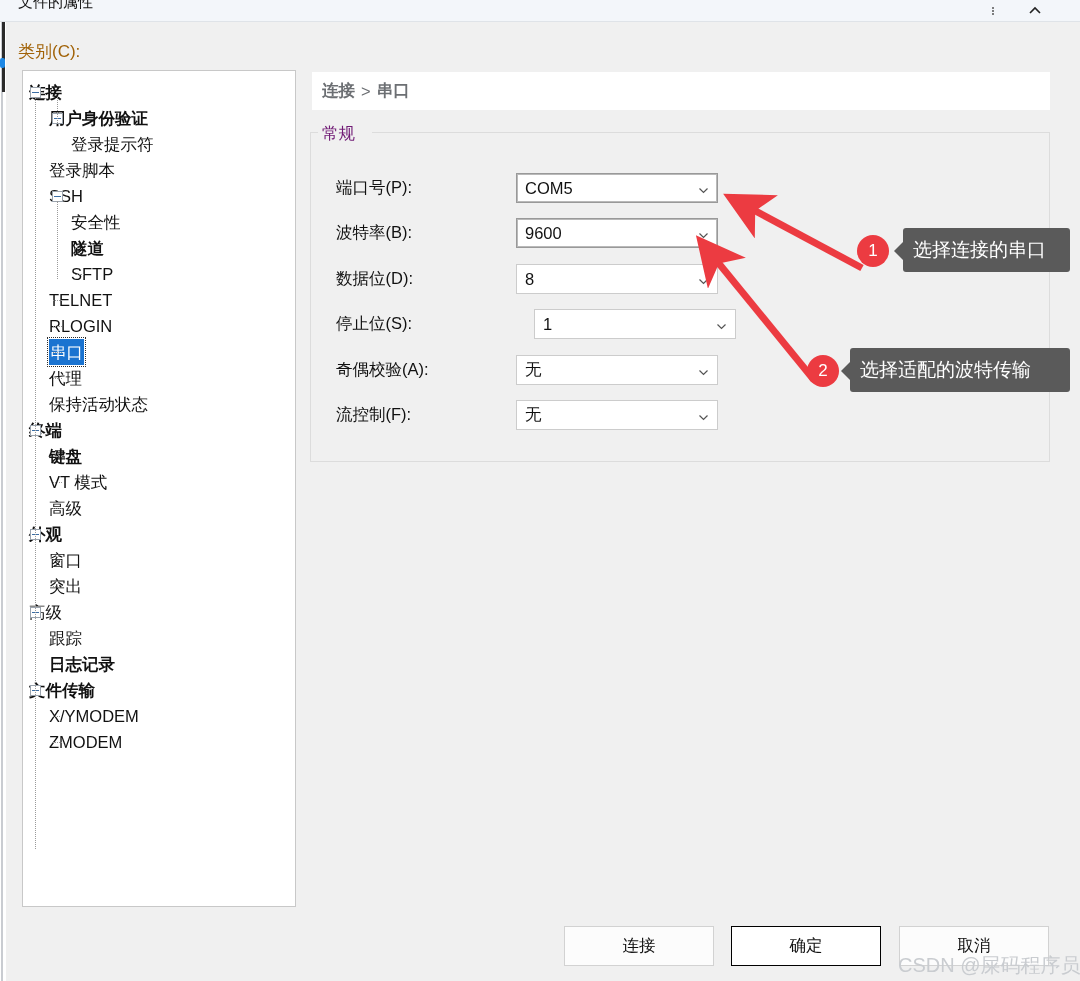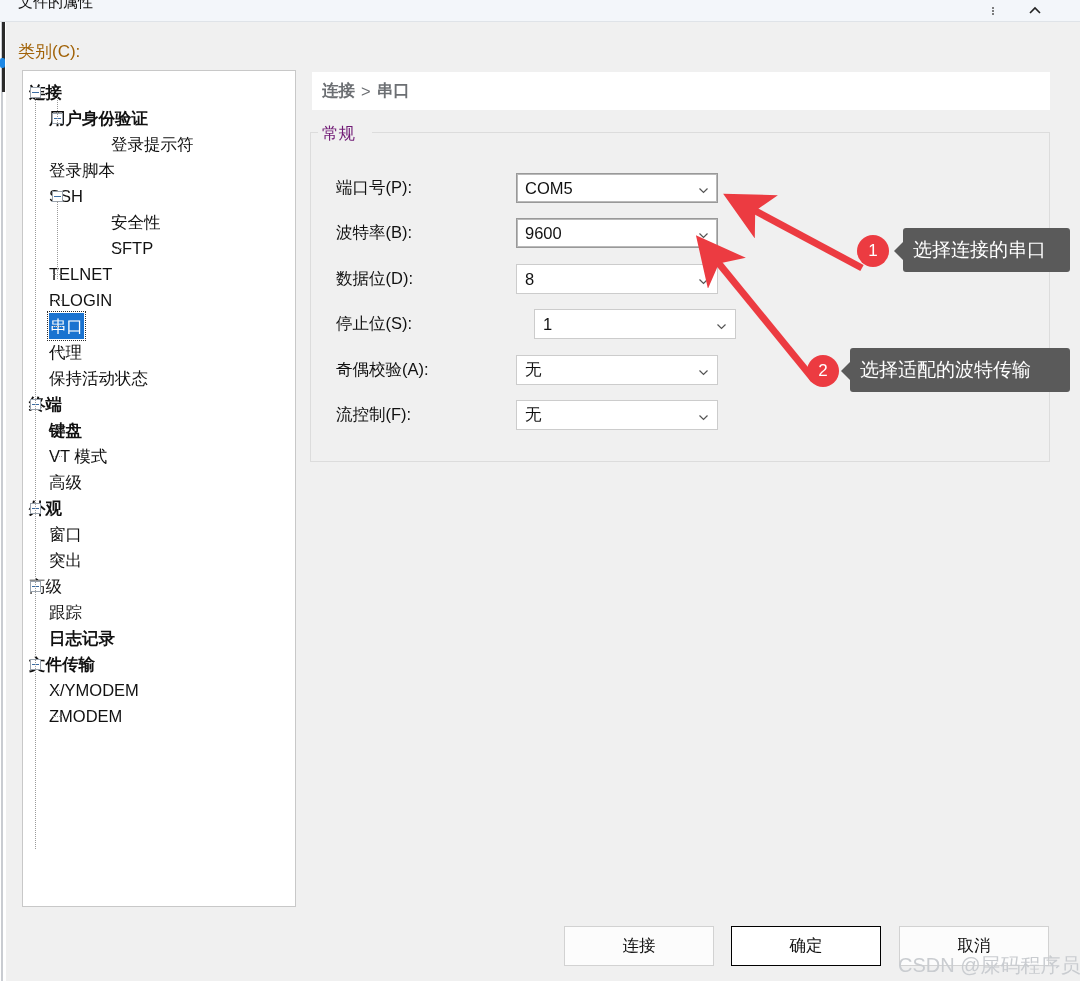--- a/index.html
+++ b/index.html
@@ -61,21 +61,21 @@
   .tree { position: relative; padding: 8px 0 0 0; }
   .tnode {
     position: relative; display: flex; align-items: center;
     height: 26px; font-size: 16.5px; color: #111;
     white-space: nowrap;
   }
   .tnode .lbl { line-height: 26px; }
   .tnode.bold .lbl { font-weight: bold; }
   .lvl0 { padding-left: 6px; }
   .lvl1 { padding-left: 26px; }
-  .lvl2 { padding-left: 48px; margin-left: 40px; }
+  .lvl2 { padding-left: 48px; }
   
   .exp {
     position: absolute; width: 11px; height: 11px;
     border: 1px solid #9aa3ad; background: #fff;
     display: flex; align-items: center; justify-content: center;
   }
   .exp::before { content: ""; width: 7px; height: 1px; background: #3b6ea5; }
   .lvl0 > .exp { left: 7px; }
   .lvl1 > .exp { left: 29px; }
   
@@ -220,20 +220,24 @@
           <span class="tick"></span>
           <span class="lbl">登录脚本</span>
         </div>
         <div class="tnode lvl1">
           <span class="exp"></span>
           <span class="lbl">SSH</span>
         </div>
         <div class="tnode lvl2">
           <span class="tick"></span>
           <span class="lbl">安全性</span>
+        </div>
+        <div class="tnode lvl2 bold">
+          <span class="tick"></span>
+          <span class="lbl">隧道</span>
         </div>
         <div class="tnode lvl2">
           <span class="tick"></span>
           <span class="lbl">SFTP</span>
         </div>
         <div class="tnode lvl1">
           <span class="tick"></span>
           <span class="lbl">TELNET</span>
         </div>
         <div class="tnode lvl1">

